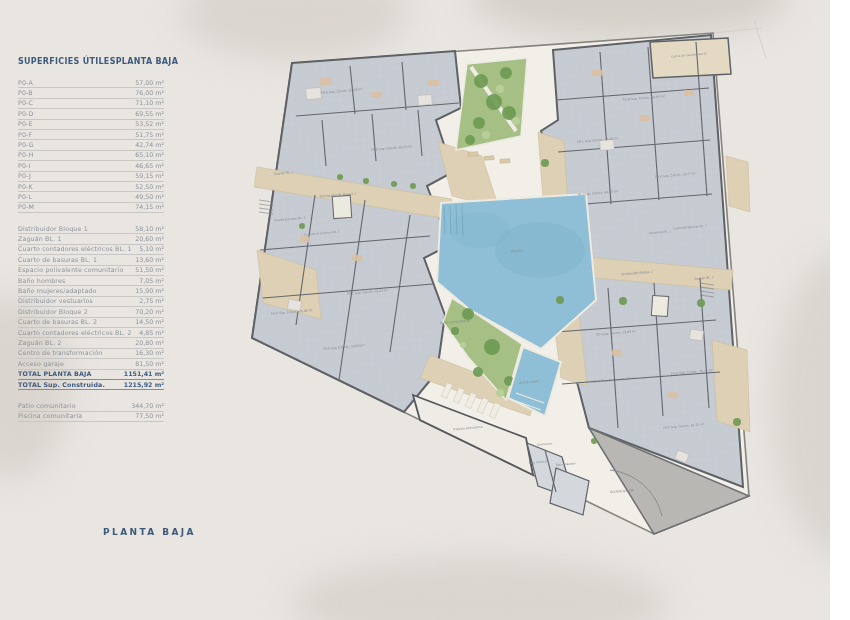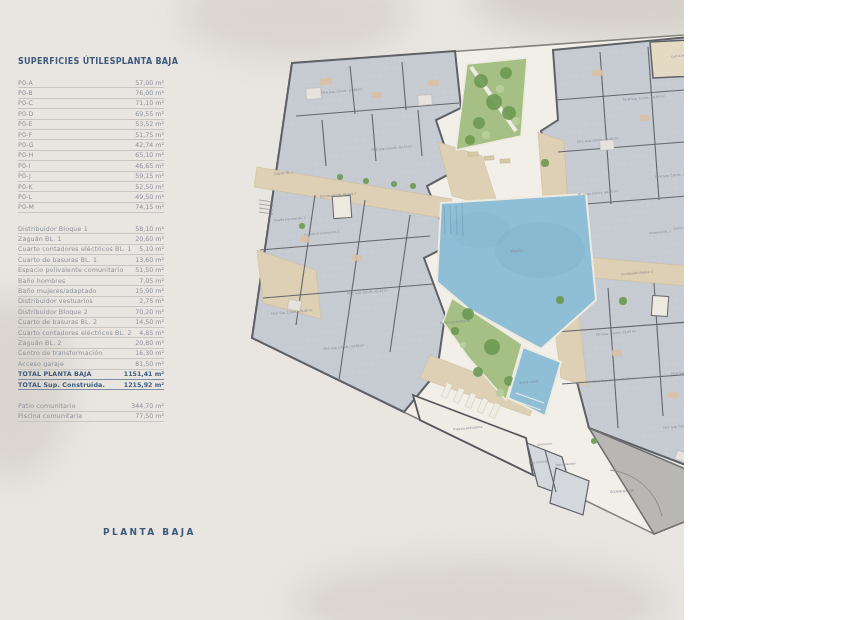--- a/index.html
+++ b/index.html
@@ -1,20 +1,20 @@
 <!DOCTYPE html>
 <html style="--accent: #3d5a7d; --paper: #e9e6e2; --courtyard: #f2efe9; --block: #c7ccd3; --wall: #5e6165; --tan: #ddd0b4; --green: #a6bf85; --pool: #8fbfd6; --ramp: #b8b7b4;"><head>
 <meta charset="utf-8">
 <style>
   :root{
     --accent:#3d5a7d; --paper:#e9e6e2; --courtyard:#f2efe9; --block:#c7ccd3;
     --wall:#5e6165; --tan:#ddd0b4; --green:#a6bf85; --pool:#8fbfd6; --ramp:#b8b7b4;
   }
   html,body{margin:0;padding:0}
-  .page{position:relative;width:684px;height:620px;background:var(--paper);
+  .page{position:relative;width:830px;height:620px;background:var(--paper);
         font-family:"DejaVu Sans",sans-serif;overflow:hidden}
   .wash{position:absolute;border-radius:50%;filter:blur(16px);
         background:rgba(199,193,183,.45);pointer-events:none}
   .w1{left:180px;top:-34px;width:230px;height:95px}
   .w2{left:772px;top:250px;width:150px;height:310px}
   .w3{left:290px;top:556px;width:380px;height:95px}
   .w4{left:-45px;top:295px;width:115px;height:185px}
   .w5{left:470px;top:-45px;width:320px;height:85px;background:rgba(194,188,178,.5)}
   svg.plan{position:absolute;left:0;top:0}
 

